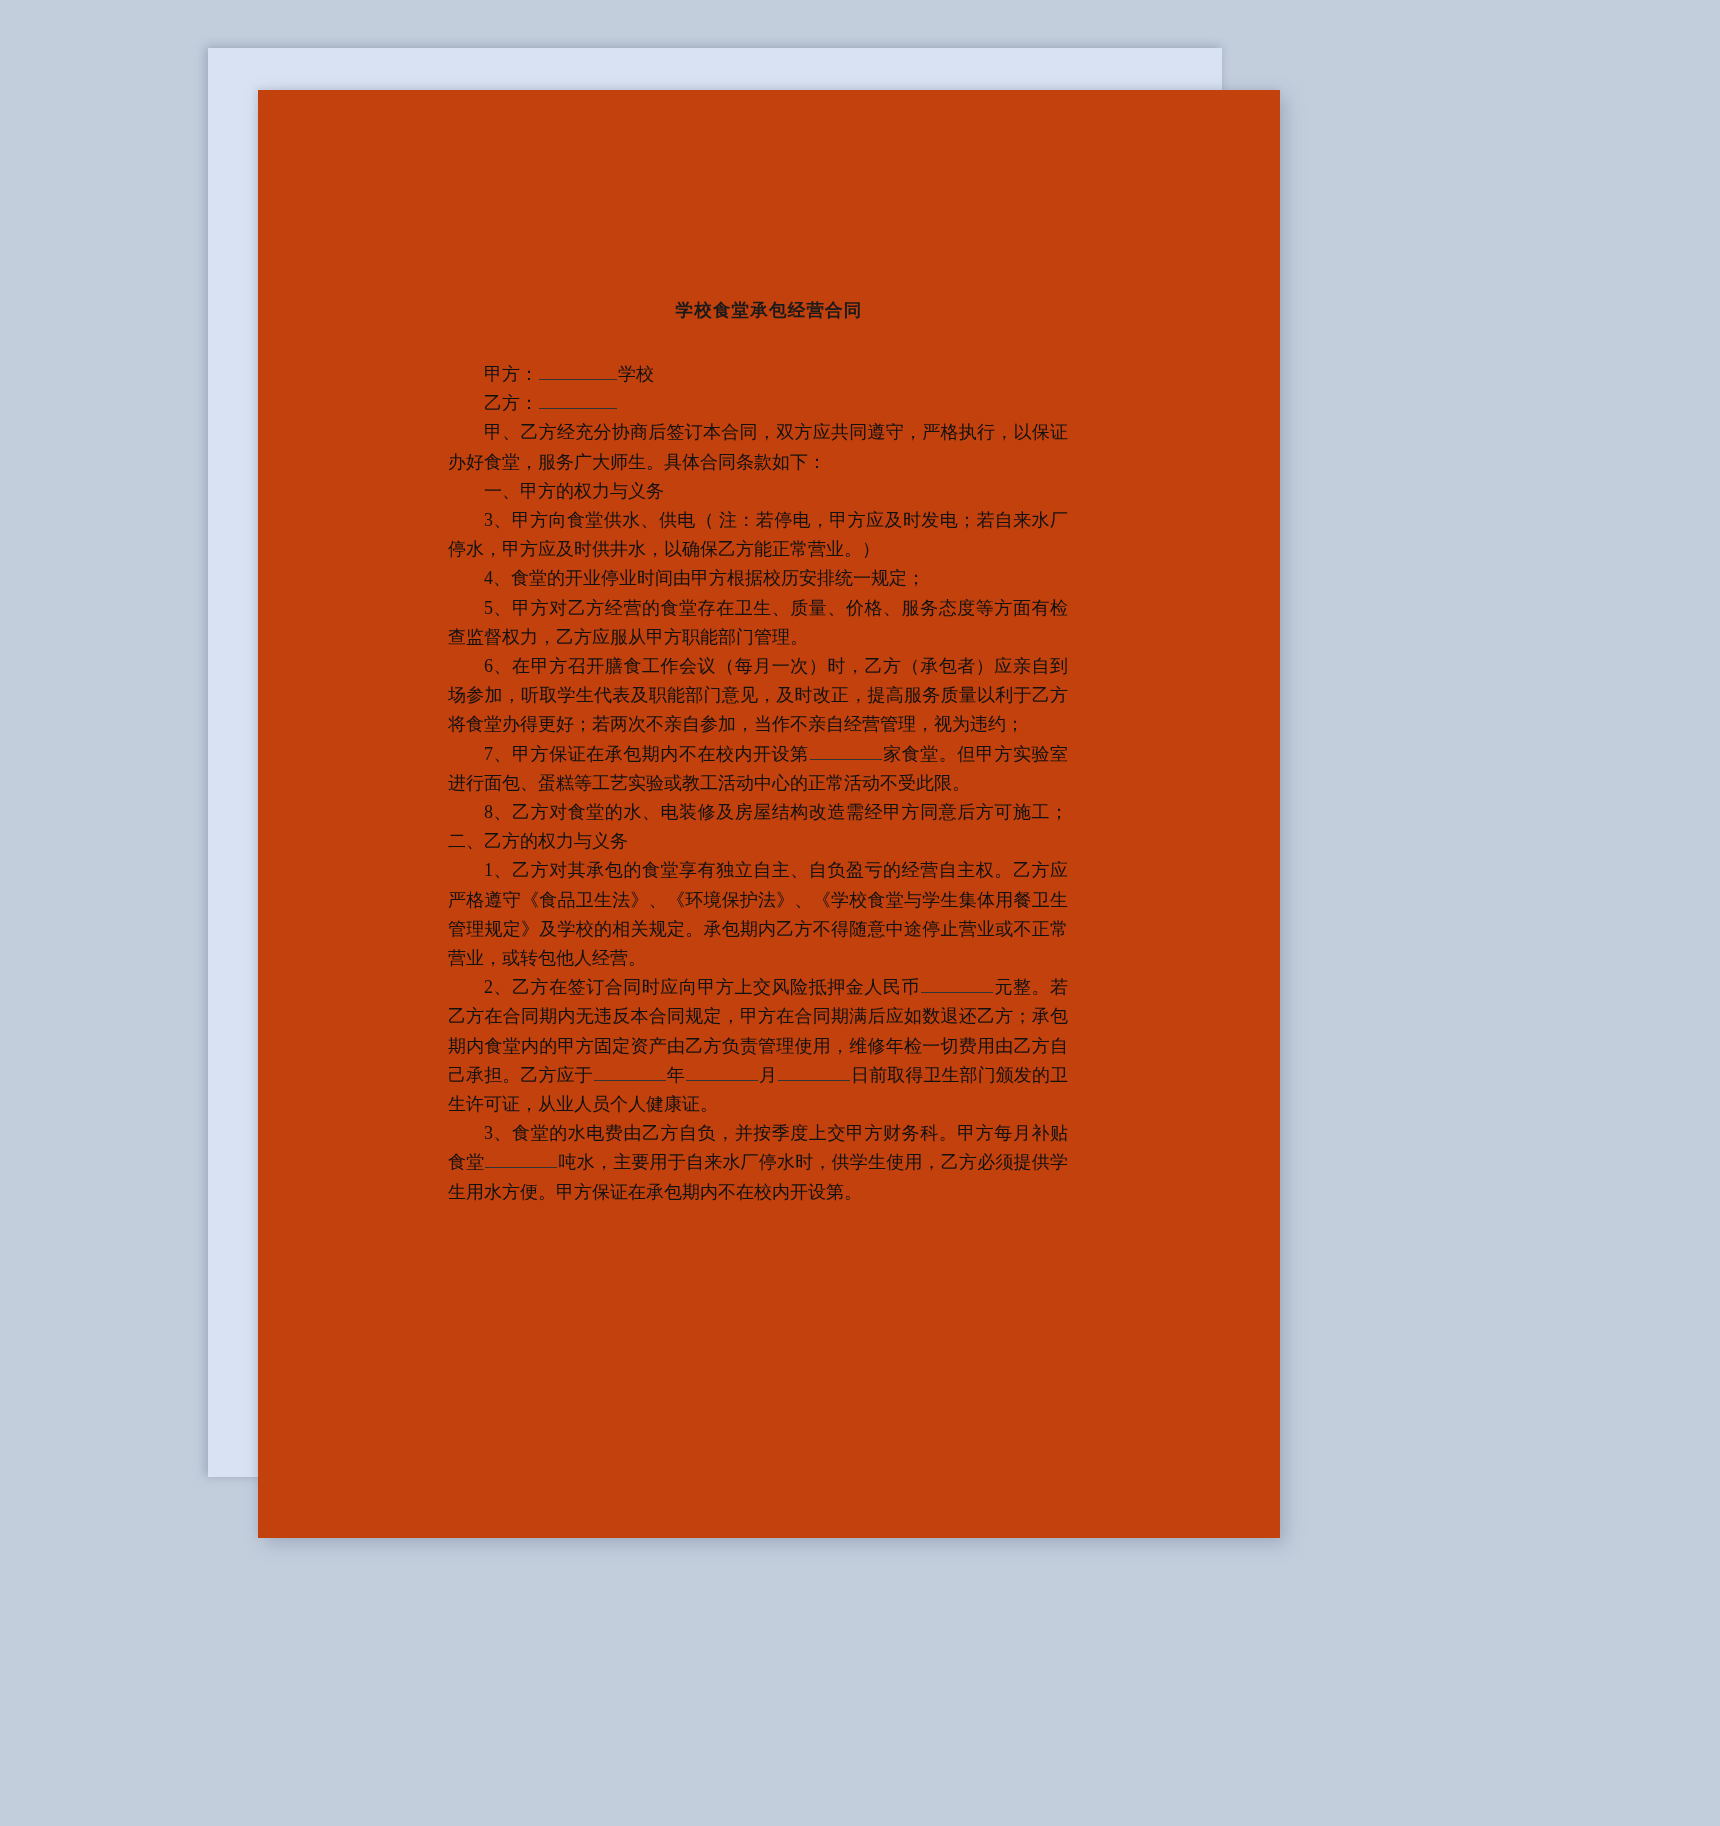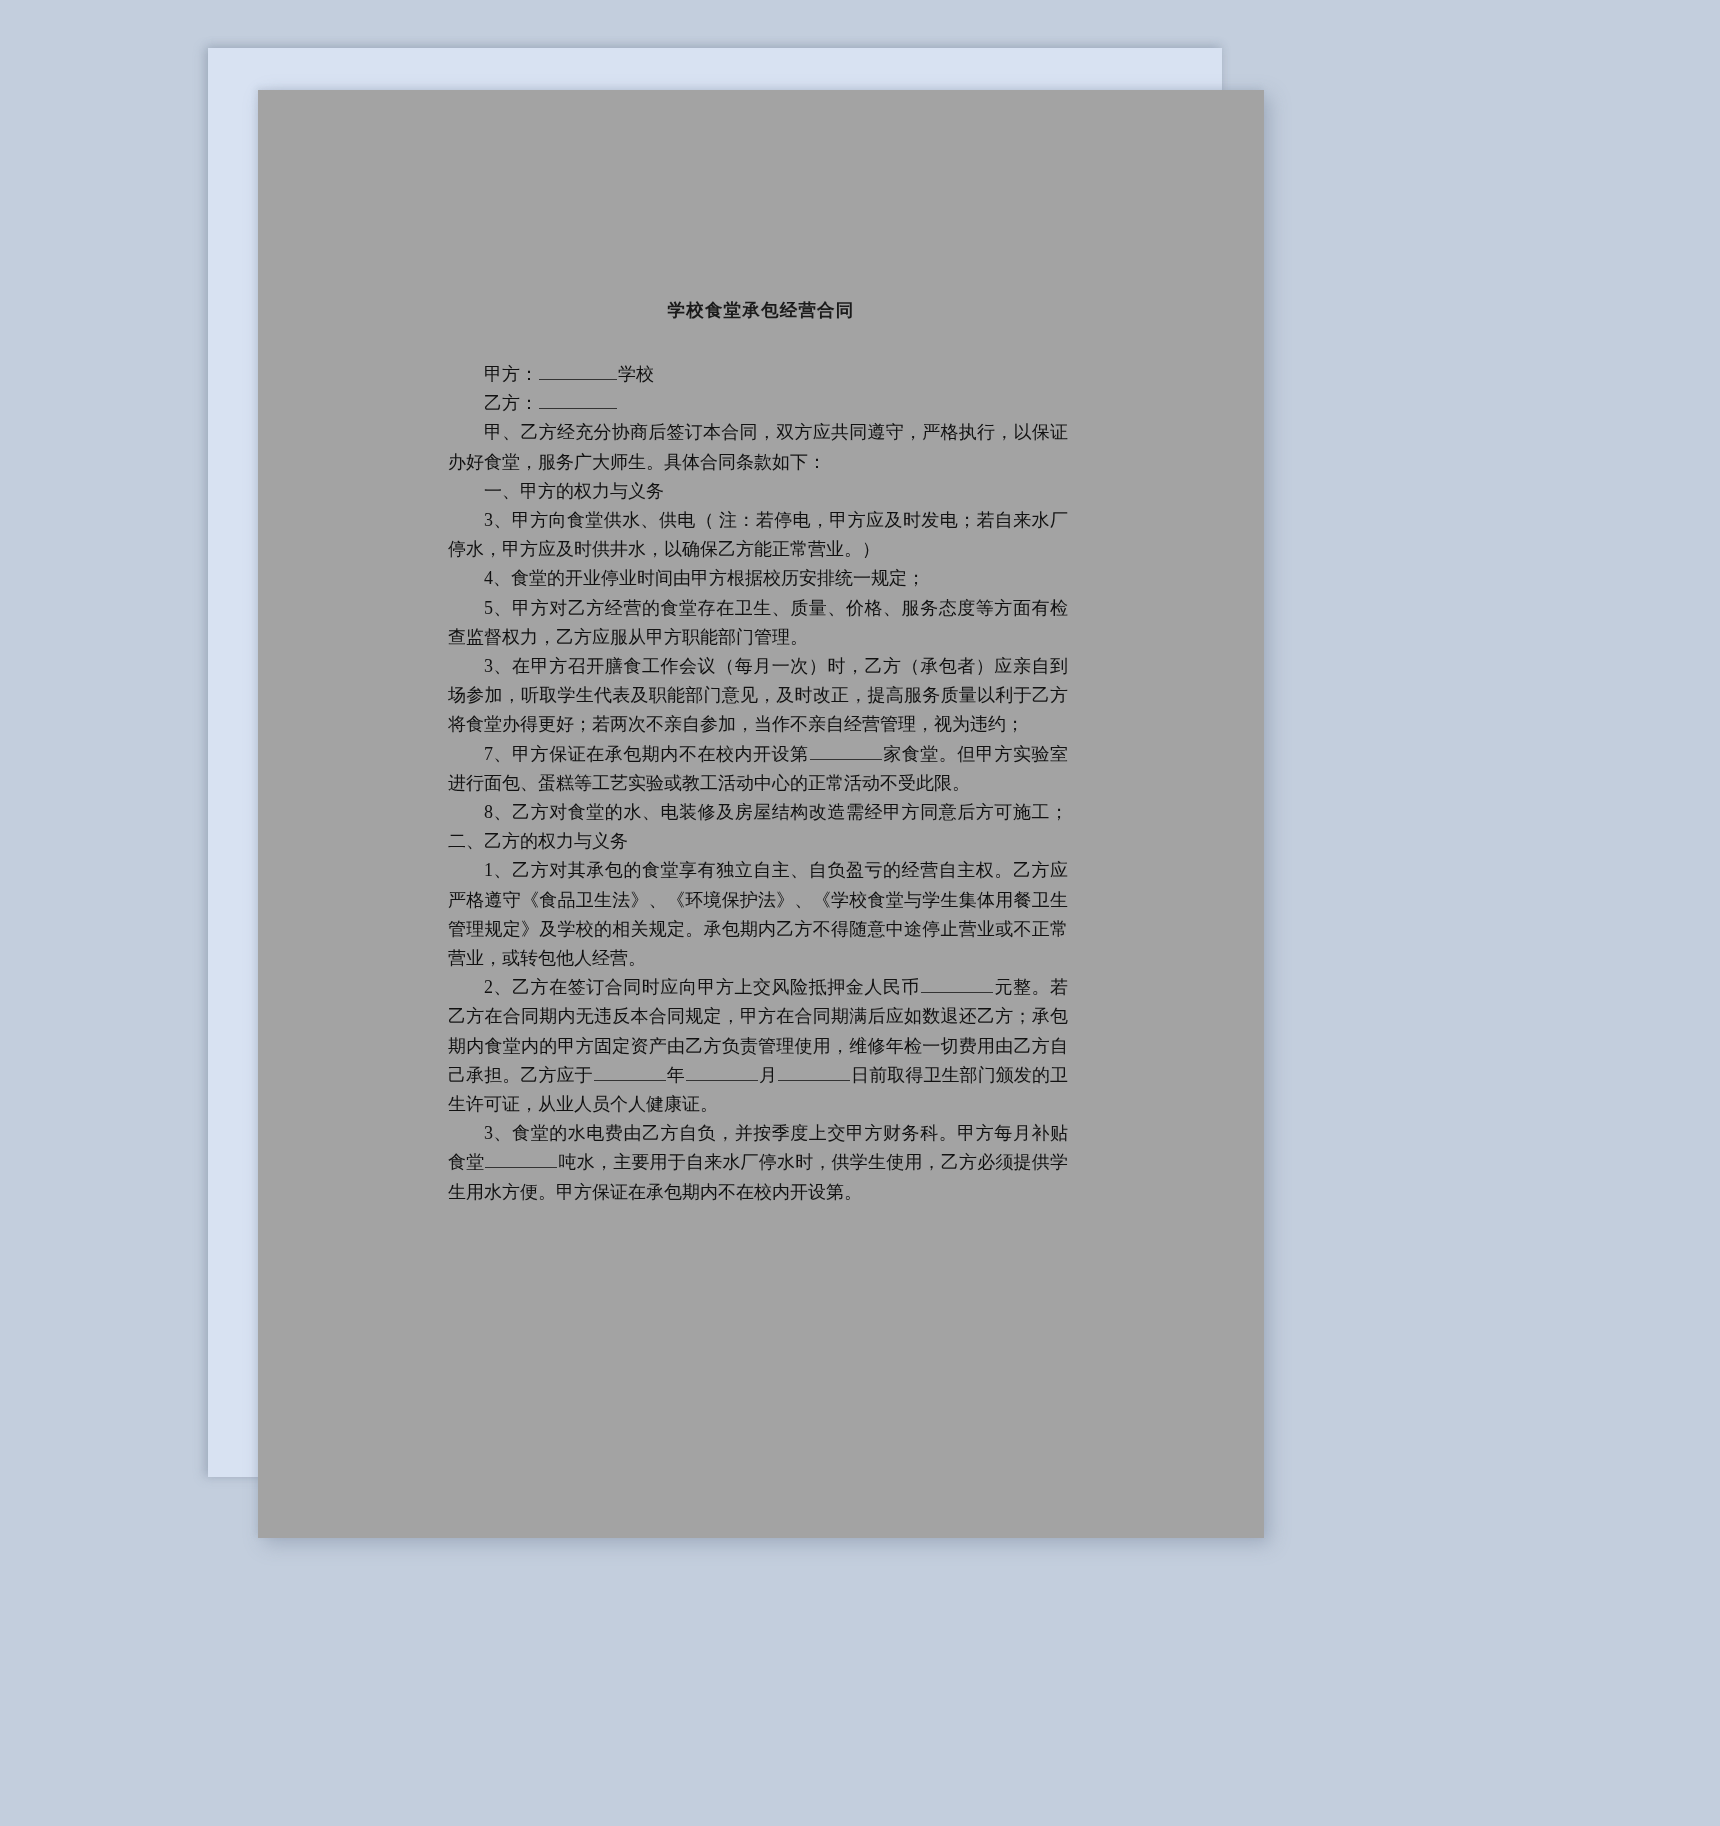--- a/index.html
+++ b/index.html
@@ -96,21 +96,21 @@
   .blank.w2 { width: 72px; }
   .blank.w3 { width: 90px; }
 </style>
 </head>
 <body style="background: rgb(195, 206, 221);">
 
 <div id="stage">
 
   <div class="back-sheet" style="background: rgb(216, 226, 242);"></div>
 
-  <div class="page" style="background: #a3a3a3;">
+  <div class="page" style="background: #c2410c; padding-left: 16px;">
     <div class="doc-inner">
 
       <div class="doc-title">学校食堂承包经营合同</div>
 
       <div class="doc-flow">
 
         <p class="p"><span>甲方：</span><span class="blank w1"></span><span>学校</span></p>
 
         <p class="p"><span>乙方：</span><span class="blank w1"></span></p>
 
@@ -119,21 +119,21 @@
         <p class="p">一、甲方的权力与义务</p>
 
 
 
         <p class="p">3、甲方向食堂供水、供电（ 注：若停电，甲方应及时发电；若自来水厂停水，甲方应及时供井水，以确保乙方能正常营业。）</p>
 
         <p class="p">4、食堂的开业停业时间由甲方根据校历安排统一规定；</p>
 
         <p class="p">5、甲方对乙方经营的食堂存在卫生、质量、价格、服务态度等方面有检查监督权力，乙方应服从甲方职能部门管理。</p>
 
-        <p class="p">3、在甲方召开膳食工作会议（每月一次）时，乙方（承包者）应亲自到场参加，听取学生代表及职能部门意见，及时改正，提高服务质量以利于乙方将食堂办得更好；若两次不亲自参加，当作不亲自经营管理，视为违约；</p>
+        <p class="p">6、在甲方召开膳食工作会议（每月一次）时，乙方（承包者）应亲自到场参加，听取学生代表及职能部门意见，及时改正，提高服务质量以利于乙方将食堂办得更好；若两次不亲自参加，当作不亲自经营管理，视为违约；</p>
 
         <p class="p"><span>7、甲方保证在承包期内不在校内开设第</span><span class="blank w2"></span><span>家食堂。但甲方实验室进行面包、蛋糕等工艺实验或教工活动中心的正常活动不受此限。</span></p>
 
         <p class="p">8、乙方对食堂的水、电装修及房屋结构改造需经甲方同意后方可施工；   二、乙方的权力与义务</p>
 
         <p class="p">1、乙方对其承包的食堂享有独立自主、自负盈亏的经营自主权。乙方应严格遵守《食品卫生法》、《环境保护法》、《学校食堂与学生集体用餐卫生管理规定》及学校的相关规定。承包期内乙方不得随意中途停止营业或不正常营业，或转包他人经营。</p>
 
         <p class="p"><span>2、乙方在签订合同时应向甲方上交风险抵押金人民币</span><span class="blank w2"></span><span>元整。若乙方在合同期内无违反本合同规定，甲方在合同期满后应如数退还乙方；承包期内食堂内的甲方固定资产由乙方负责管理使用，维修年检一切费用由乙方自己承担。乙方应于</span><span class="blank w2"></span><span>年</span><span class="blank w2"></span><span>月</span><span class="blank w2"></span><span>日前取得卫生部门颁发的卫生许可证，从业人员个人健康证。</span></p>
 
         <p class="p"><span>3、食堂的水电费由乙方自负，并按季度上交甲方财务科。甲方每月补贴食堂</span><span class="blank w2"></span><span>吨水，主要用于自来水厂停水时，供学生使用，乙方必须提供学生用水方便。甲方保证在承包期内不在校内开设第。</span></p>

